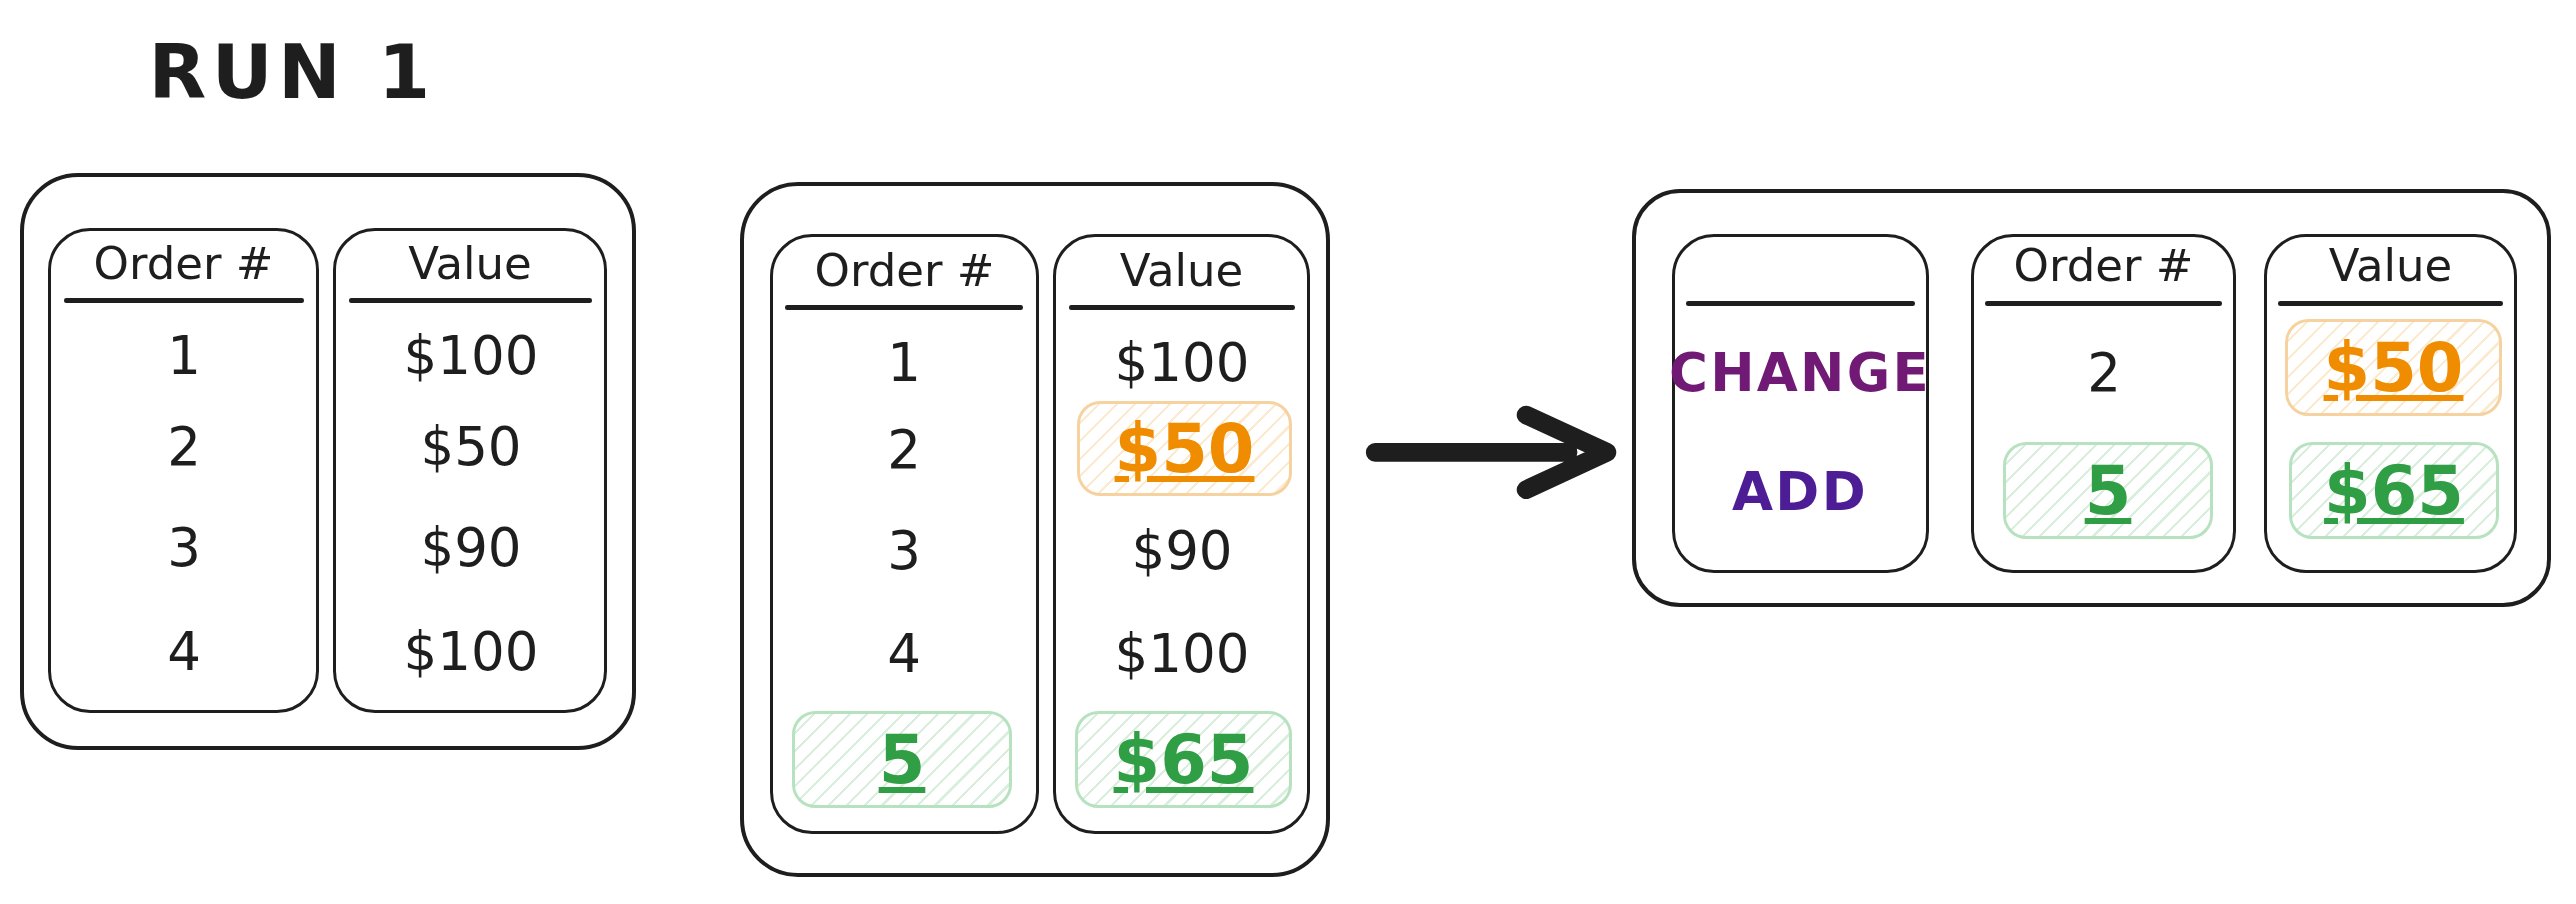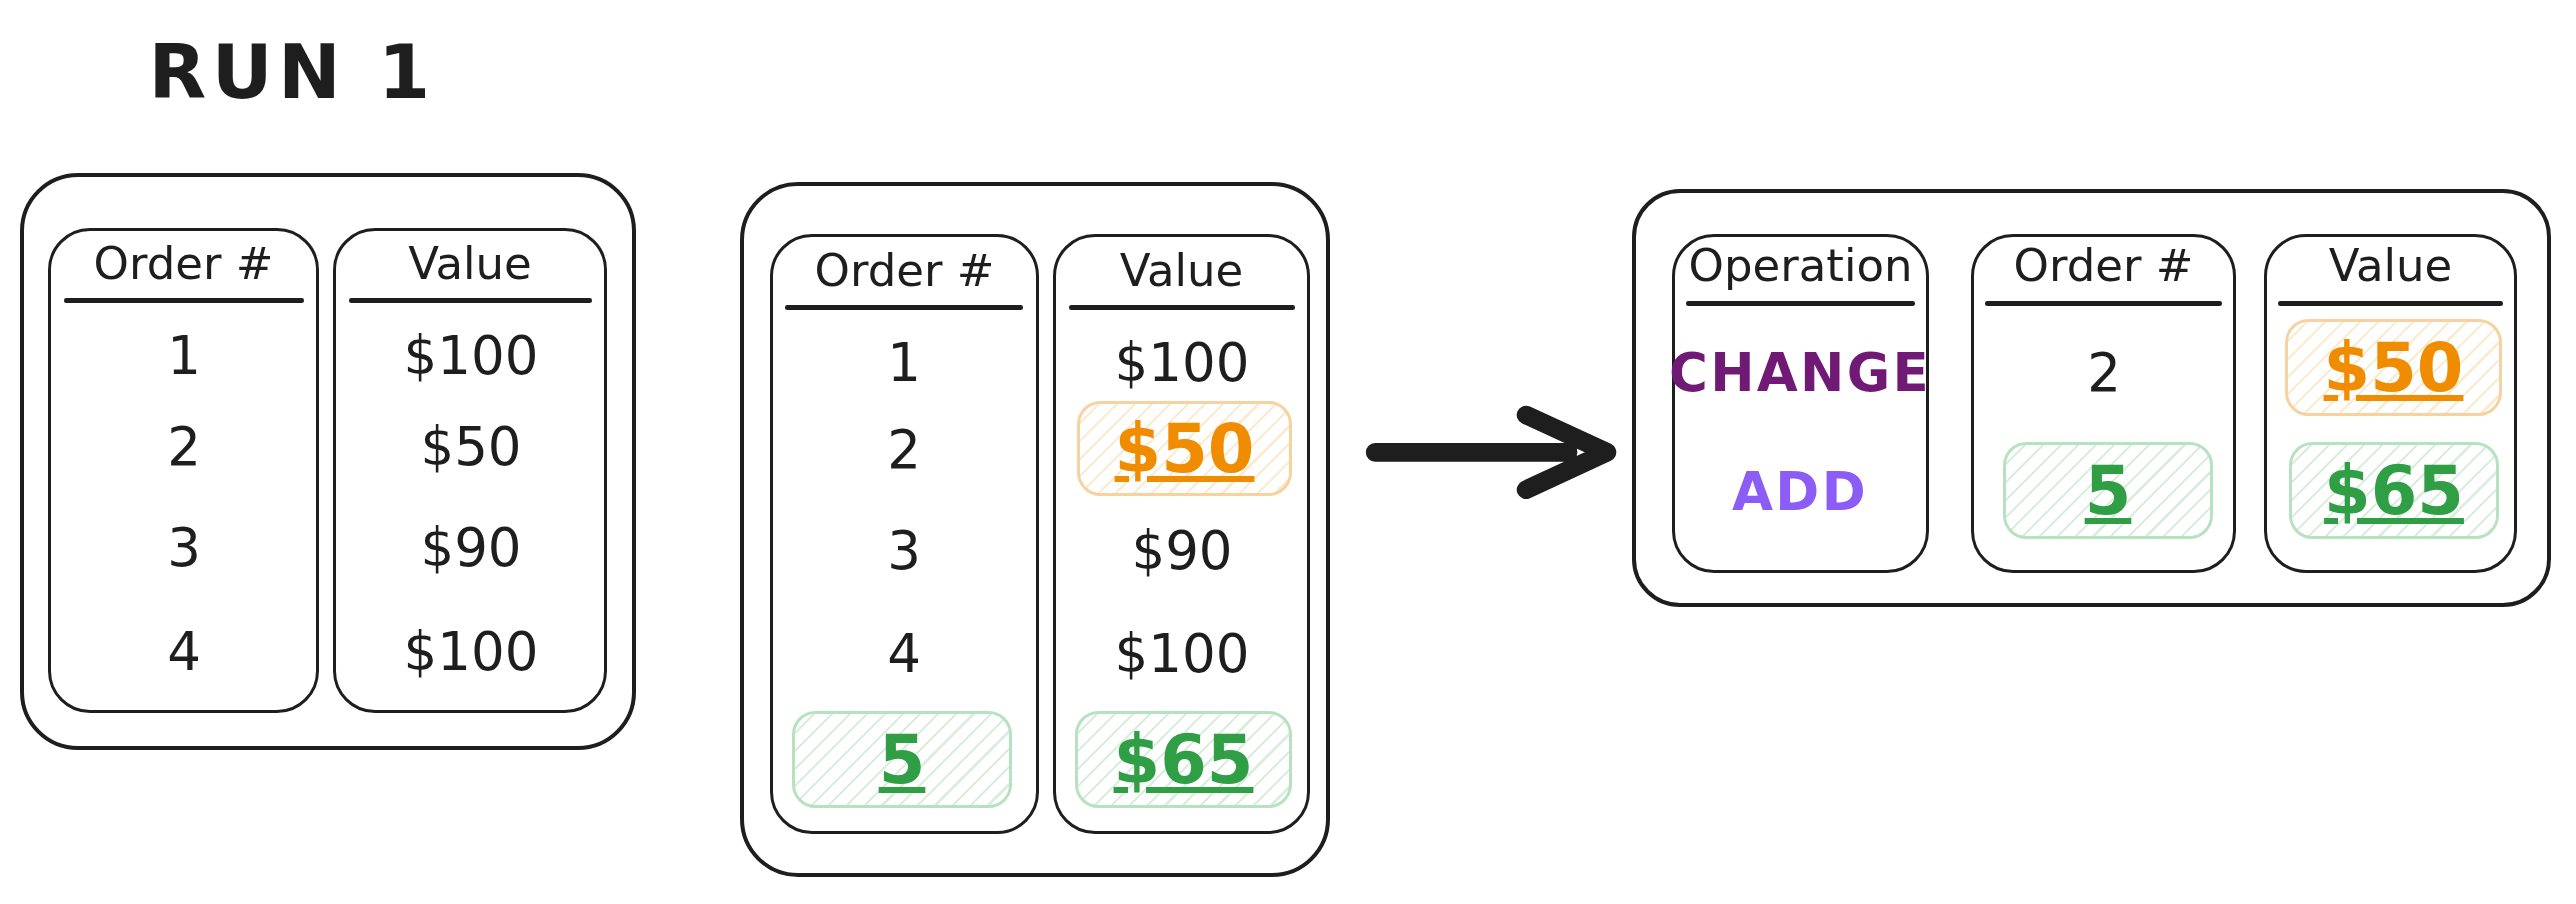--- a/index.html
+++ b/index.html
@@ -23,21 +23,21 @@
   }
   .hl-orange{
     border:3.9px solid #f6d2a0;color:#f08c00;
     background:repeating-linear-gradient(135deg, rgba(243,188,100,0.30) 0px, rgba(243,188,100,0.30) 2.3px, rgba(255,255,255,0) 2.3px, rgba(255,255,255,0) 12.5px);
   }
   .hl-green{
     border:3.9px solid #b7e2c0;color:#2f9e44;
     background:repeating-linear-gradient(135deg, rgba(86,180,105,0.22) 0px, rgba(86,180,105,0.22) 2.3px, rgba(255,255,255,0) 2.3px, rgba(255,255,255,0) 12.5px);
   }
   .txt-orange{color:#701a75;font-weight:bold;letter-spacing:2.3px;}
-  .txt-green{color:#8b5cf6;font-weight:bold;letter-spacing:2.3px;}
+  .txt-green{color:#4c1d95;font-weight:bold;letter-spacing:2.3px;}
 </style>
 </head>
 <body>
 
 <div class="canvas">
 
   <div class="abs title" style="left:136px;top:27px;width:312px;height:90px;">RUN 1</div>
 
   <div class="abs panel" style="left:19.5px;top:173px;width:616px;height:577px;"></div>
 
@@ -89,21 +89,20 @@
   <svg class="abs" style="left:1364px;top:401px;" width="265" height="105" viewBox="0 0 340 135">
     <path d="M14,66 L262,66 M208,18 L312,66 L208,114" fill="none" stroke="#1e1e1e" stroke-width="24" stroke-linecap="round" stroke-linejoin="round"></path>
   </svg>
 
   <div class="abs panel" style="left:1632px;top:189px;width:919px;height:418px;border-radius:48px;"></div>
 
   <div class="abs col" style="left:1672px;top:234px;width:257px;height:339px;"></div>
   <div class="abs col" style="left:1971px;top:234px;width:265px;height:339px;"></div>
   <div class="abs col" style="left:2264px;top:234px;width:253px;height:339px;"></div>
 
-  <div class="abs hdr" style="left:1672px;top:232px;width:257px;height:66px;">Operation</div>
   <div class="abs hdr" style="left:1971px;top:232px;width:265px;height:66px;">Order #</div>
   <div class="abs hdr" style="left:2264px;top:232px;width:253px;height:66px;">Value</div>
 
   <div class="abs rule" style="left:1686px;top:301px;width:229px;"></div>
   <div class="abs rule" style="left:1985px;top:301px;width:237px;"></div>
   <div class="abs rule" style="left:2278px;top:301px;width:225px;"></div>
 
   <div class="abs cell txt-orange" style="left:1683px;top:333px;width:234px;height:78px;">CHANGE</div>
   <div class="abs cell" style="left:1987px;top:333px;width:234px;height:78px;">2</div>
   <div class="abs hl hl-orange" style="left:2285px;top:319px;width:217px;height:97px;">$50</div>

